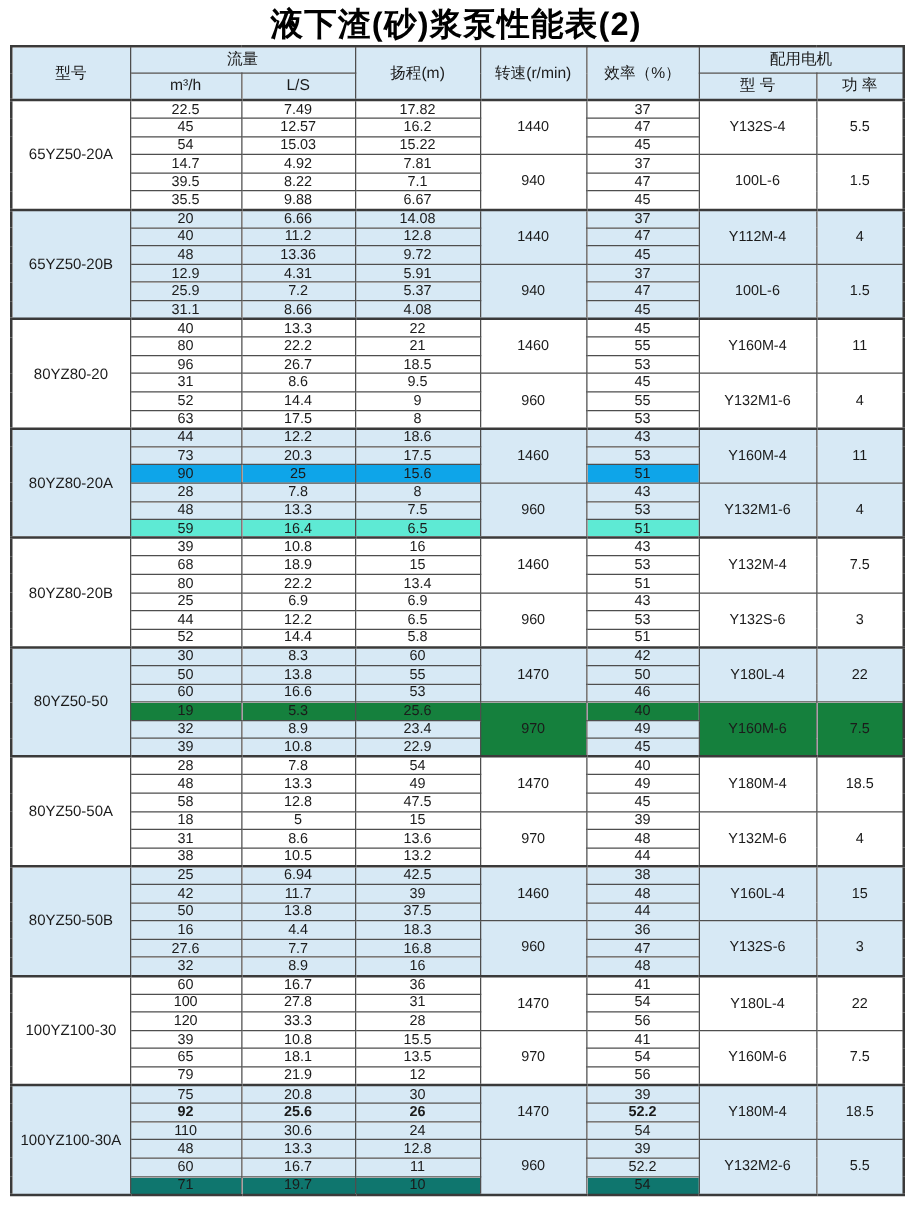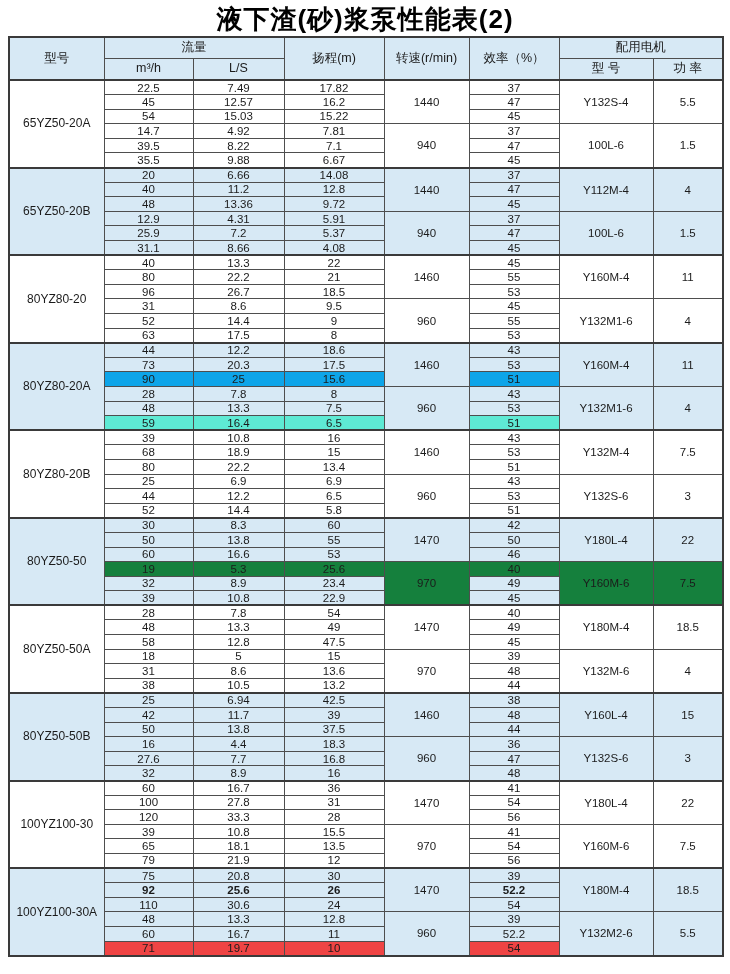--- a/index.html
+++ b/index.html
@@ -507,21 +507,21 @@
           <td>39</td>
           <td rowspan="3" class="sec-bottom">Y132M2-6</td>
           <td rowspan="3" class="sec-bottom">5.5</td>
         </tr>
         <tr style="background: rgb(215, 233, 245);">
           <td>60</td>
           <td>16.7</td>
           <td>11</td>
           <td>52.2</td>
         </tr>
-        <tr style="background: #ef4444; padding-left: 15px;">
+        <tr style="background: #0f766e; padding-left: 15px;">
           <td class="sec-bottom">71</td>
           <td class="sec-bottom">19.7</td>
           <td class="sec-bottom">10</td>
           <td class="sec-bottom">54</td>
         </tr>
       </tbody>
   </table>
 </div>
 
 </body></html>

